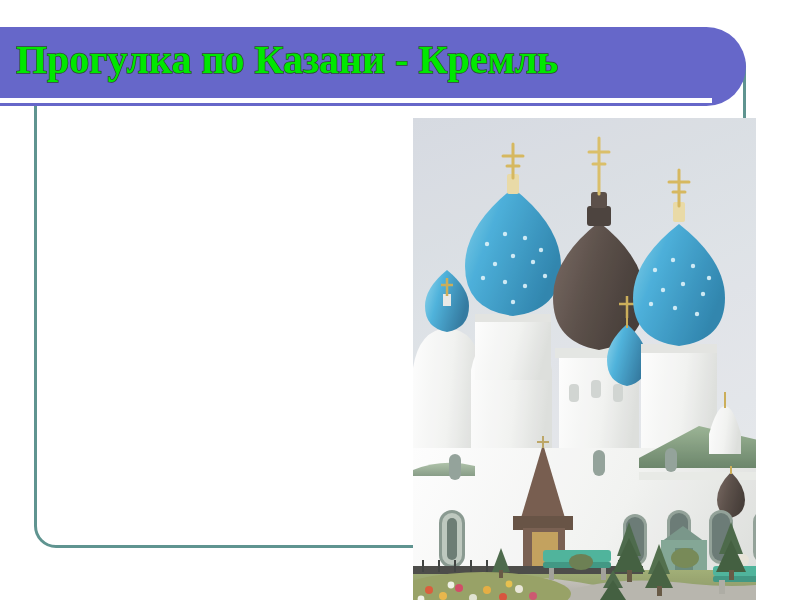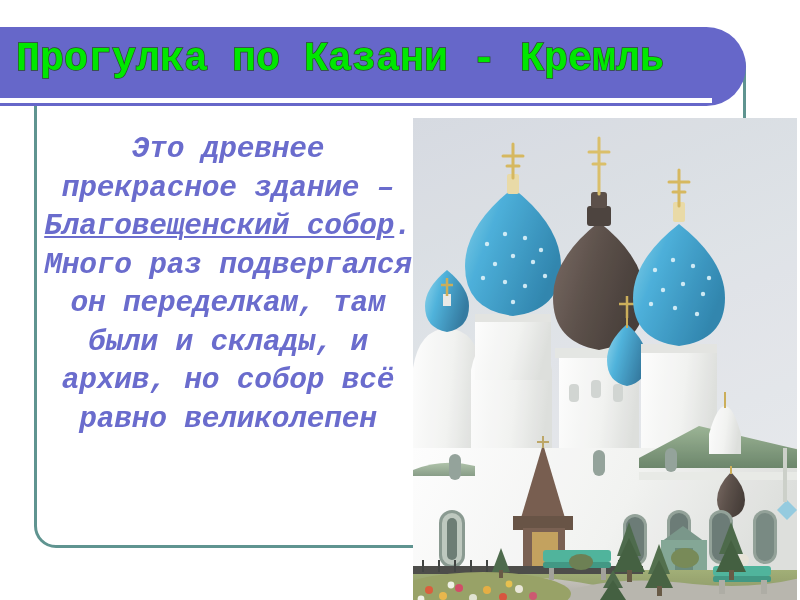--- a/index.html
+++ b/index.html
@@ -6,22 +6,21 @@
     margin: 0;
     padding: 0;
     background: #ffffff;
   }
   #slide {
     position: relative;
     width: 756px;
     height: 600px;
     overflow: hidden;
     background: #ffffff;
-    font-family: Liberation Mono, monospace;
-    padding-left: 41px;
+    font-family: Liberation Serif, serif;
   }
 
   
   .frame {
     position: absolute;
     left: 34px;
     top: 45px;
     width: 712px;
     height: 503px;
     border: 3px solid #5f9490;
@@ -123,23 +122,20 @@
 
 <div id="slide">
 
   <div class="frame"></div>
   <div class="frame-mask-top"></div>
 
   <div class="titlebar"></div>
   <div class="titlebar-rule"></div>
   <div class="title-text">Прогулка по Казани - Кремль</div>
 
-  <div class="bodytext">
-    <span>Это древнее прекрасное здание – </span><u>Благовещенский собор</u><span>. Много раз подвергался он переделкам, там были и склады, и архив, но собор всё равно великолепен</span>
-  </div>
 
   <div class="photo">
     <svg width="387" height="482" viewBox="0 0 387 482" xmlns="http://www.w3.org/2000/svg">
       <defs>
         <linearGradient id="sky" x1="0" y1="0" x2="0.3" y2="1">
           <stop offset="0" stop-color="#d4d9e0"></stop>
           <stop offset="0.55" stop-color="#dfe3e8"></stop>
           <stop offset="1" stop-color="#e7e9ec"></stop>
         </linearGradient>
         <linearGradient id="dome" x1="0" y1="0" x2="1" y2="0.5">

